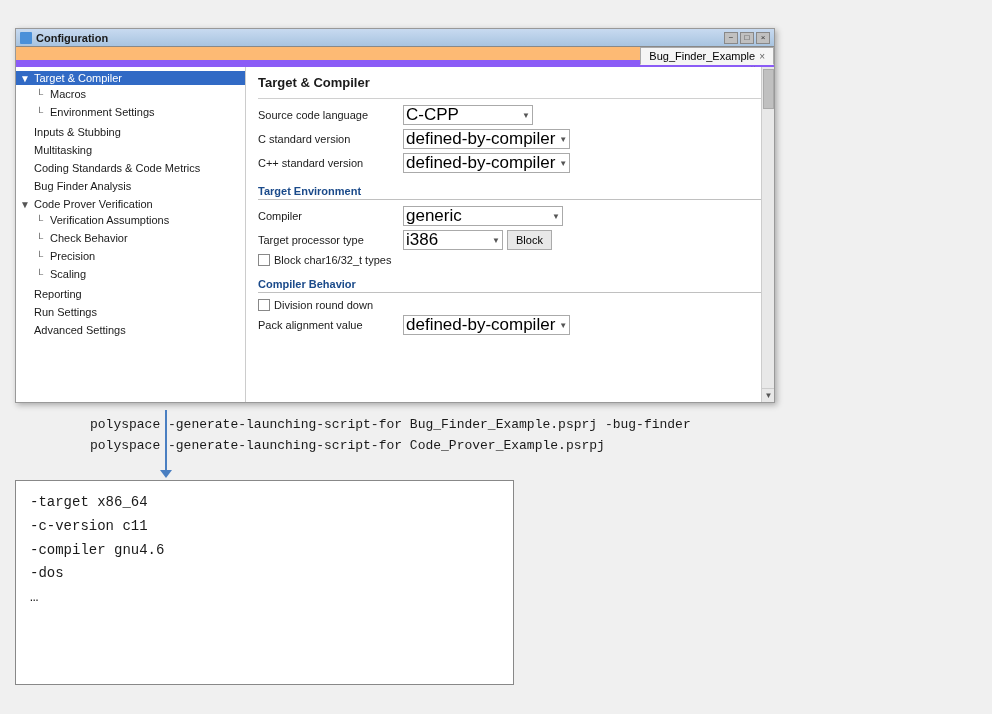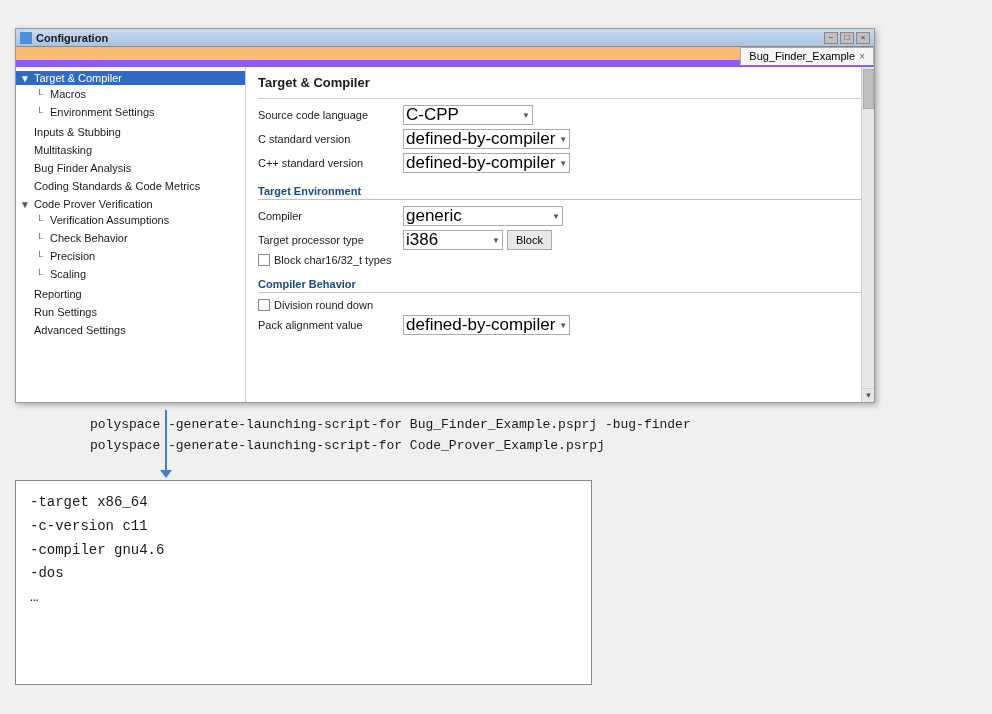--- a/index.html
+++ b/index.html
@@ -10,21 +10,21 @@
       width: 992px;
       min-height: 714px;
       position: relative;
     }
 
     
     .config-window {
       position: absolute;
       top: 28px;
       left: 15px;
-      width: 860px;
+      width: 760px;
       height: 375px;
       background: #f5f5f5;
       border: 1px solid #999;
       box-shadow: 2px 2px 6px rgba(0,0,0,0.3);
     }
 
     .title-bar {
       background: linear-gradient(to bottom, #c8daf0, #a8c4e0);
       height: 18px;
       display: flex;
@@ -309,21 +309,21 @@
       font-size: 13px;
       color: #1a1a1a;
       line-height: 1.6;
     }
 
     
     .output-box {
       position: absolute;
       top: 480px;
       left: 15px;
-      width: 577px;
+      width: 499px;
       height: 205px;
       border: 1px solid #888;
       background: #fff;
       padding: 10px 14px;
       font-family: 'Courier New', Courier, monospace;
       font-size: 14px;
       color: #1a1a1a;
       line-height: 1.7;
     }
 
@@ -395,28 +395,28 @@
       <div class="tree-item">
         <div class="tree-item-label">
           <span class="tree-expand"> </span>
           <span>Multitasking</span>
         </div>
       </div>
 
       <div class="tree-item">
         <div class="tree-item-label">
           <span class="tree-expand"> </span>
+          <span>Coding Standards &amp; Code Metrics</span>
+        </div>
+      </div>
+
+      <div class="tree-item">
+        <div class="tree-item-label">
+          <span class="tree-expand"> </span>
           <span>Bug Finder Analysis</span>
-        </div>
-      </div>
-
-      <div class="tree-item">
-        <div class="tree-item-label">
-          <span class="tree-expand"> </span>
-          <span>Coding Standards &amp; Code Metrics</span>
         </div>
       </div>
 
       <div class="tree-item">
         <div class="tree-item-label">
           <span class="tree-expand">▼</span>
           <span>Code Prover Verification</span>
         </div>
         <div class="tree-children">
           <div class="tree-item">

